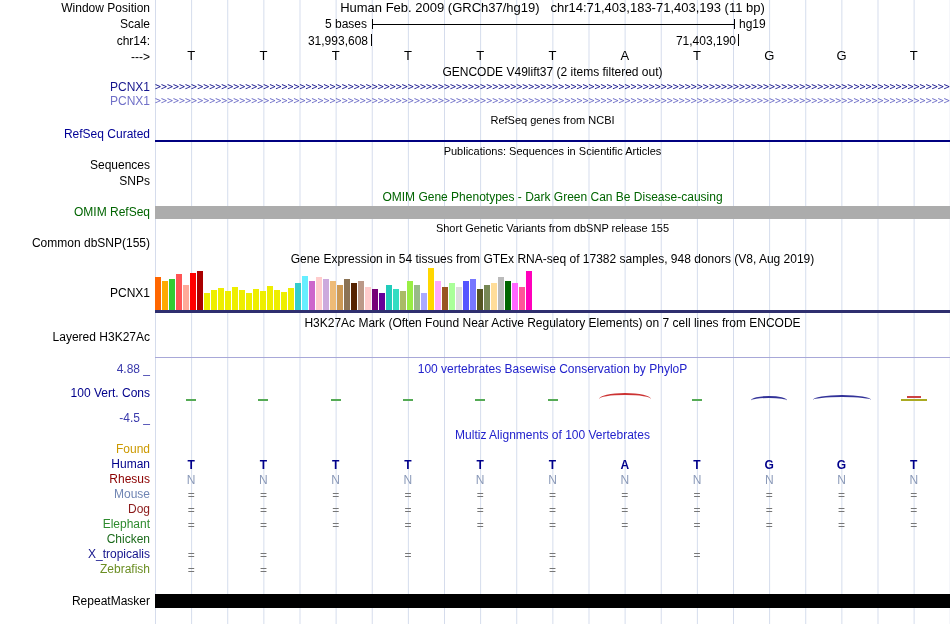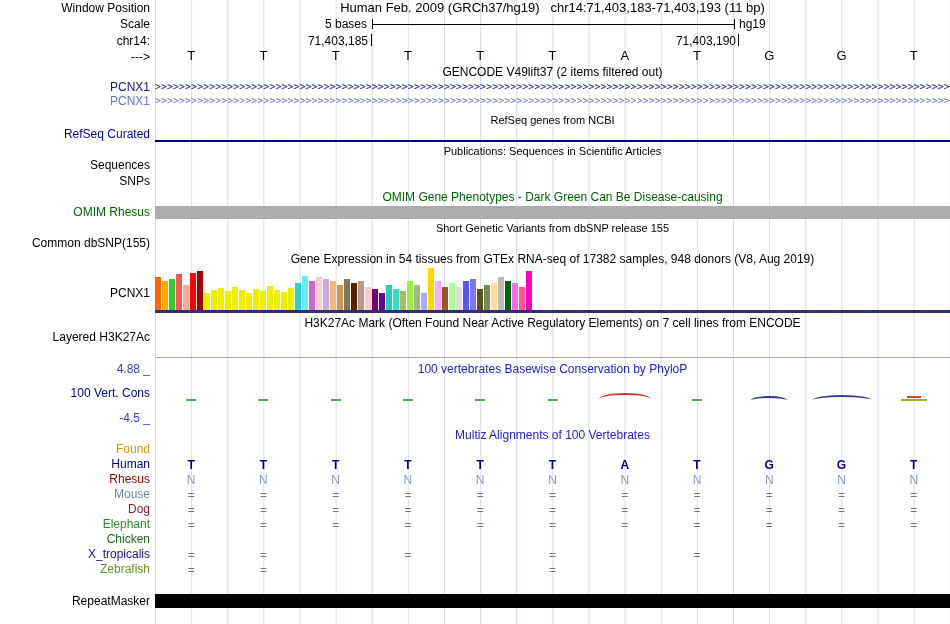--- a/index.html
+++ b/index.html
@@ -40,21 +40,21 @@
 
   <div class="lbl" style="top:2px">Window Position</div>
   <div class="title" style="top:1px;font-size:13px">Human Feb. 2009 (GRCh37/hg19)   chr14:71,403,183-71,403,193 (11 bp)</div>
 
   <div class="lbl" style="top:18px">Scale</div>
   <div class="rtxt" style="left:155px;top:18px;width:212px;text-align:right">5 bases</div>
   <div style="position:absolute;left:372px;top:19px;width:361px;height:10px;border-left:1px solid #000;border-right:1px solid #000;background:linear-gradient(#000,#000) center/100% 1px no-repeat;"></div>
   <div class="rtxt" style="left:739px;top:18px">hg19</div>
 
   <div class="lbl" style="top:35px">chr14:</div>
-  <div class="rtxt" style="left:155px;top:35px;width:213px;text-align:right">71,403,185</div>
+  <div class="rtxt" style="left:155px;top:35px;width:213px;text-align:right">31,993,608</div>
   <div class="tick" style="left:371px;top:34px"></div>
   <div class="rtxt" style="left:523px;top:35px;width:213px;text-align:right">71,403,190</div>
   <div class="tick" style="left:738px;top:34px"></div>
 
   <div class="lbl" style="top:51px">---&gt;</div>
   <div class="cells" id="ruler-bases" style="top:49px;font-size:13px">
       <span>T</span>
       <span>T</span>
       <span>T</span>
       <span>T</span>
@@ -76,21 +76,21 @@
   <div class="title small" style="top:114px">RefSeq genes from NCBI</div>
   <div class="lbl" style="top:128px;color:#000096">RefSeq Curated</div>
   <div id="refseq-line" style="position: absolute; left: 155px; top: 140px; width: 795px; height: 2px; background: rgb(0, 0, 128);"></div>
 
   <div class="title small" style="top:145px">Publications: Sequences in Scientific Articles</div>
   <div class="lbl" style="top:159px">Sequences</div>
   <div class="lbl" style="top:175px">SNPs</div>
 
   <div class="title" style="top:191px;color:#006400">OMIM Gene Phenotypes - Dark Green Can Be Disease-causing</div>
   <div id="omim-bar" style="position: absolute; left: 155px; top: 206px; width: 795px; height: 13px; background: rgb(172, 172, 172);"></div>
-  <div class="lbl" style="top:206px;color:#006400">OMIM Rhesus</div>
+  <div class="lbl" style="top:206px;color:#006400">OMIM RefSeq</div>
 
   <div class="title small" style="top:222px">Short Genetic Variants from dbSNP release 155</div>
   <div class="lbl" style="top:237px">Common dbSNP(155)</div>
 
   <div class="title" style="top:253px">Gene Expression in 54 tissues from GTEx RNA-seq of 17382 samples, 948 donors (V8, Aug 2019)</div>
   <div class="lbl" style="top:287px">PCNX1</div>
   <div id="gtex-bars">
       <div class="gtex-bar" style="height: 33px; background: rgb(255, 102, 0);"></div>
       <div class="gtex-bar" style="height: 29px; background: rgb(255, 170, 0);"></div>
       <div class="gtex-bar" style="height: 31px; background: rgb(51, 204, 51);"></div>

